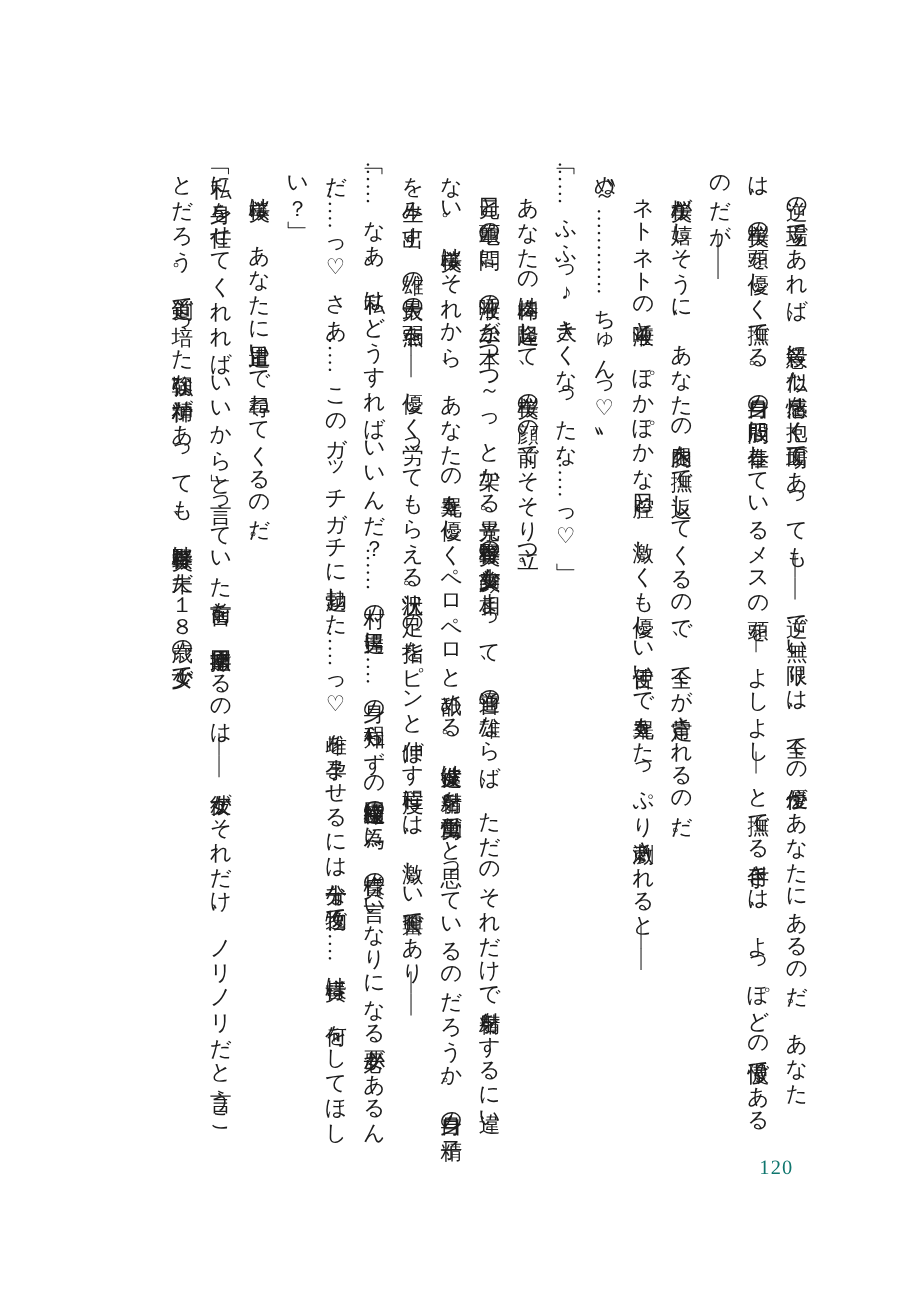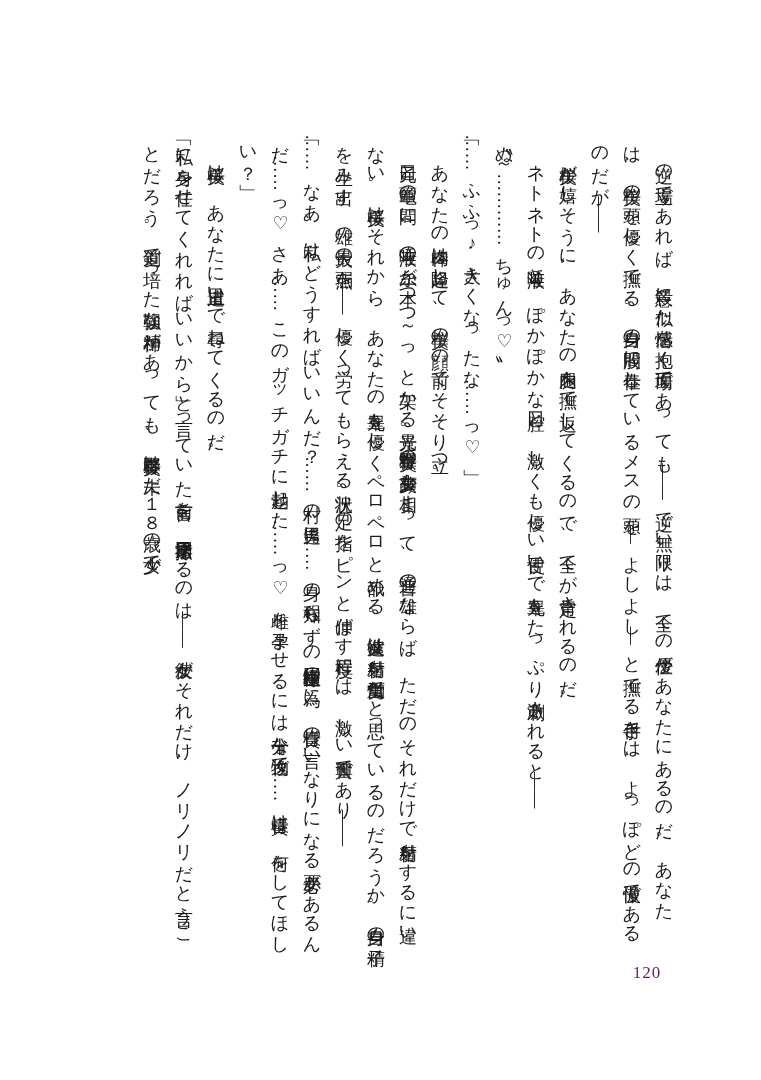--- a/index.html
+++ b/index.html
@@ -36,21 +36,21 @@
     text-indent: 1em;
   }
   .page-number {
     position: absolute;
     left: 622px;
     top: 963px;
     width: 50px;
     text-align: center;
     font-size: 17px;
     letter-spacing: 1px;
-    color: #701a75;
+    color: #0f766e;
   }
 </style>
 </head>
 <body>
 
 <div class="book-page">
   <div class="text-area">
     <p class="indent">逆の立場であれば、殺意に似た感情を抱く場面であっても――逆で無い限りは、全ての優位があなたにあるのだ。あなたは、美桜の頭を優しく撫でる。自身の股間に奉仕しているメスの頭を―よしよし―と撫でる手付きは、よっぽどの傲慢であるのだが――</p>
     <p class="indent">美桜が嬉しそうに、あなたの内腿を撫で返してくるので、全てが肯定されるのだ。</p>
     <p class="indent">ネトネトの唾液と、ぽかぽかな口腔と、激しくも優しい舌使いで睾丸をたっぷり刺激されると――</p>

